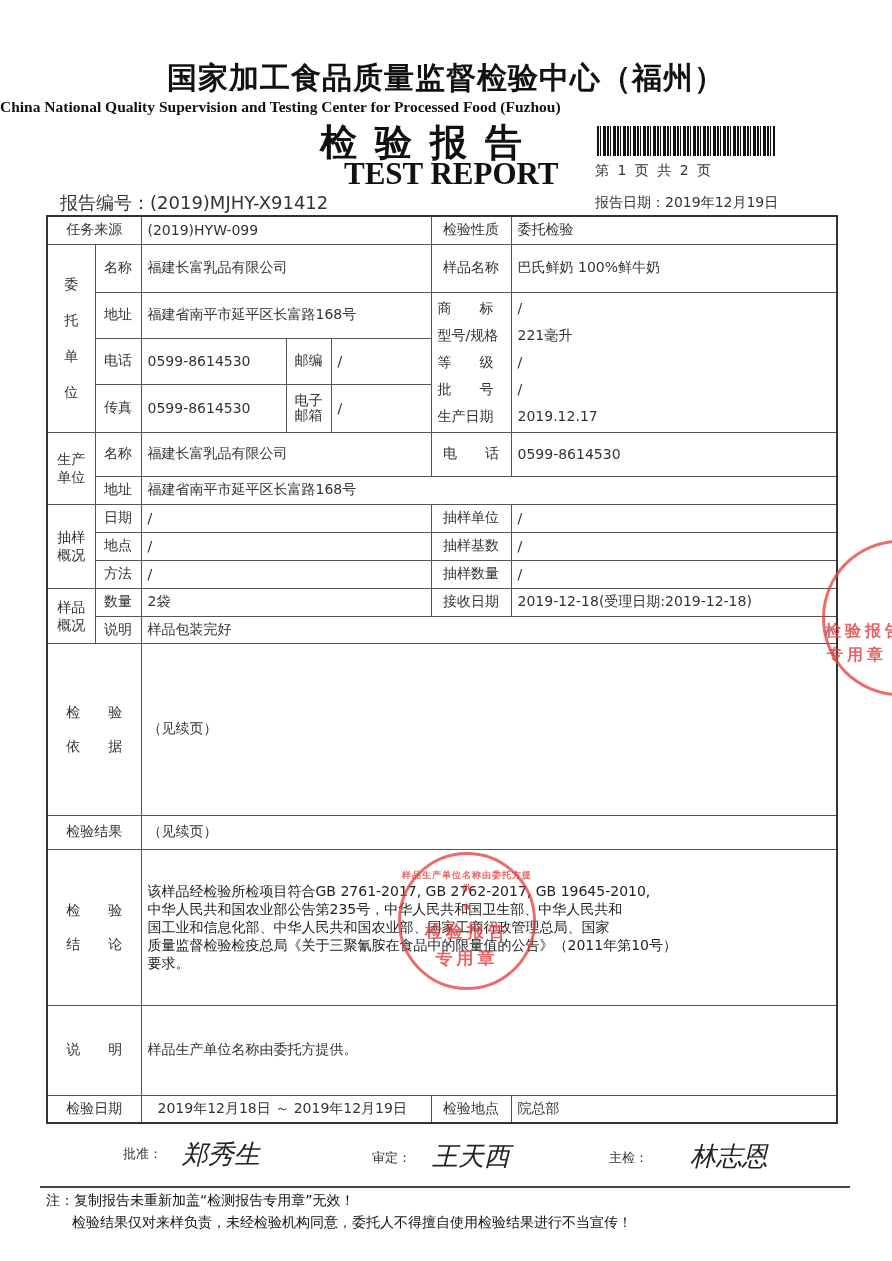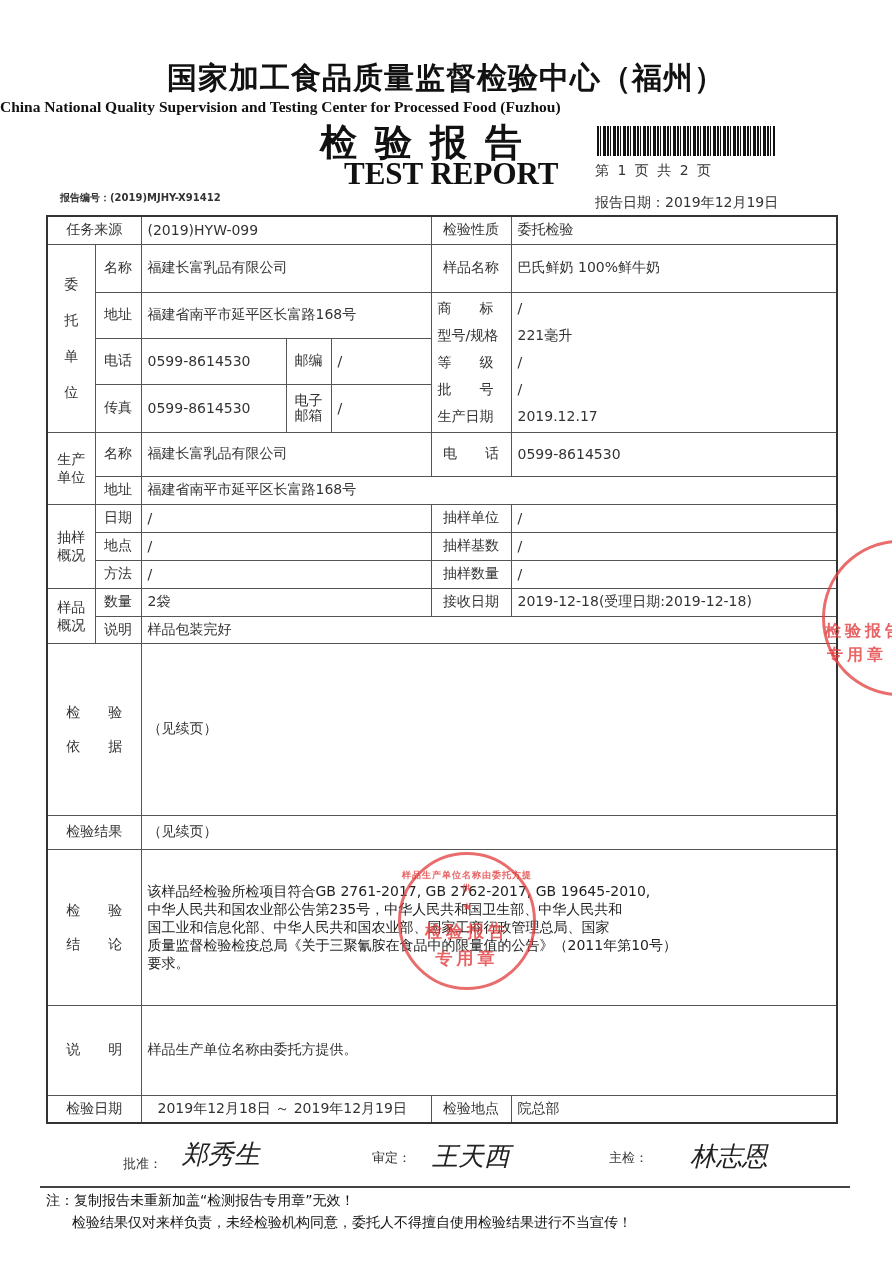--- a/index.html
+++ b/index.html
@@ -10,21 +10,21 @@
               font-size:30px; font-weight:bold; letter-spacing:1px; color:#111; }
   .title-en { left:0; width:892px; top:98px; text-align:left; font-family:"Liberation Serif", serif;
               font-size:15.5px; font-weight:bold; color:#111; }
   .report-cn { left:320px; top:118px; font-family:"DejaVu Serif", serif; font-size:37px;
                font-weight:bold; letter-spacing:18px; color:#111; }
   .report-en { left:344px; top:156px; font-family:"Liberation Serif", serif; font-size:31px;
                font-weight:bold; color:#111; }
   .barcode { left:597px; top:126px; width:178px; height:30px;
              background:repeating-linear-gradient(90deg,#111 0 2px,#fff 2px 3px,#111 3px 4px,#fff 4px 6px,#111 6px 9px,#fff 9px 10px); }
   .page-no { left:595px; top:162px; font-size:14px; color:#333; letter-spacing:2px; }
-  .report-no { left:60px; top:191px; font-size:10px; color:#333;font-weight:bold; }
+  .report-no { left:60px; top:191px; font-size:18px; color:#333; }
   .report-date { left:595px; top:194px; font-size:14px; color:#333; }
   table.main { position:absolute; left:46px; top:215px; width:790px; border-collapse:collapse;
                table-layout:fixed; font-size:14px; color:#333; }
   table.main td { border:1px solid #555; padding:0 6px; height:26px; vertical-align:middle; }
   table.main { border:2px solid #333; }
   .lbl { text-align:center; white-space:nowrap; }
   .vlbl { text-align:center; line-height:36px; }
   .multi { line-height:27px; padding:2px 6px;margin-left:30px; }
   .sign-row { left:0; top:1135px; width:892px; height:50px; font-size:13px; color:#333; }
   .sign { font-family:"DejaVu Serif", serif; font-style:italic; font-size:26px; color:#222; }
@@ -181,21 +181,21 @@
   <tr style="height:26px">
     <td colspan="2" class="lbl">检验日期</td>
     <td colspan="3" style="white-space:nowrap; padding:0 16px;">2019年12月18日 ～ 2019年12月19日</td>
     <td class="lbl">检验地点</td>
     <td>院总部</td>
   </tr>
 </tbody>
   </table>
 
 <div class="abs sign-row">
-  <span class="abs" style="left:123px; top:20px;">批准：</span>
+  <span class="abs" style="left:123px; top:10px;">批准：</span>
   <span class="abs sign" style="left:182px; top:2px;">郑秀生</span>
   <span class="abs" style="left:372px; top:14px;">审定：</span>
   <span class="abs sign" style="left:432px; top:4px;">王天西</span>
   <span class="abs" style="left:609px; top:14px;">主检：</span>
   <span class="abs sign" style="left:690px; top:4px;">林志恩</span>
 </div>
 
 <div class="abs note-line"></div>
 <div class="abs note1">注：复制报告未重新加盖“检测报告专用章”无效！</div>
 <div class="abs note2">检验结果仅对来样负责，未经检验机构同意，委托人不得擅自使用检验结果进行不当宣传！</div>

